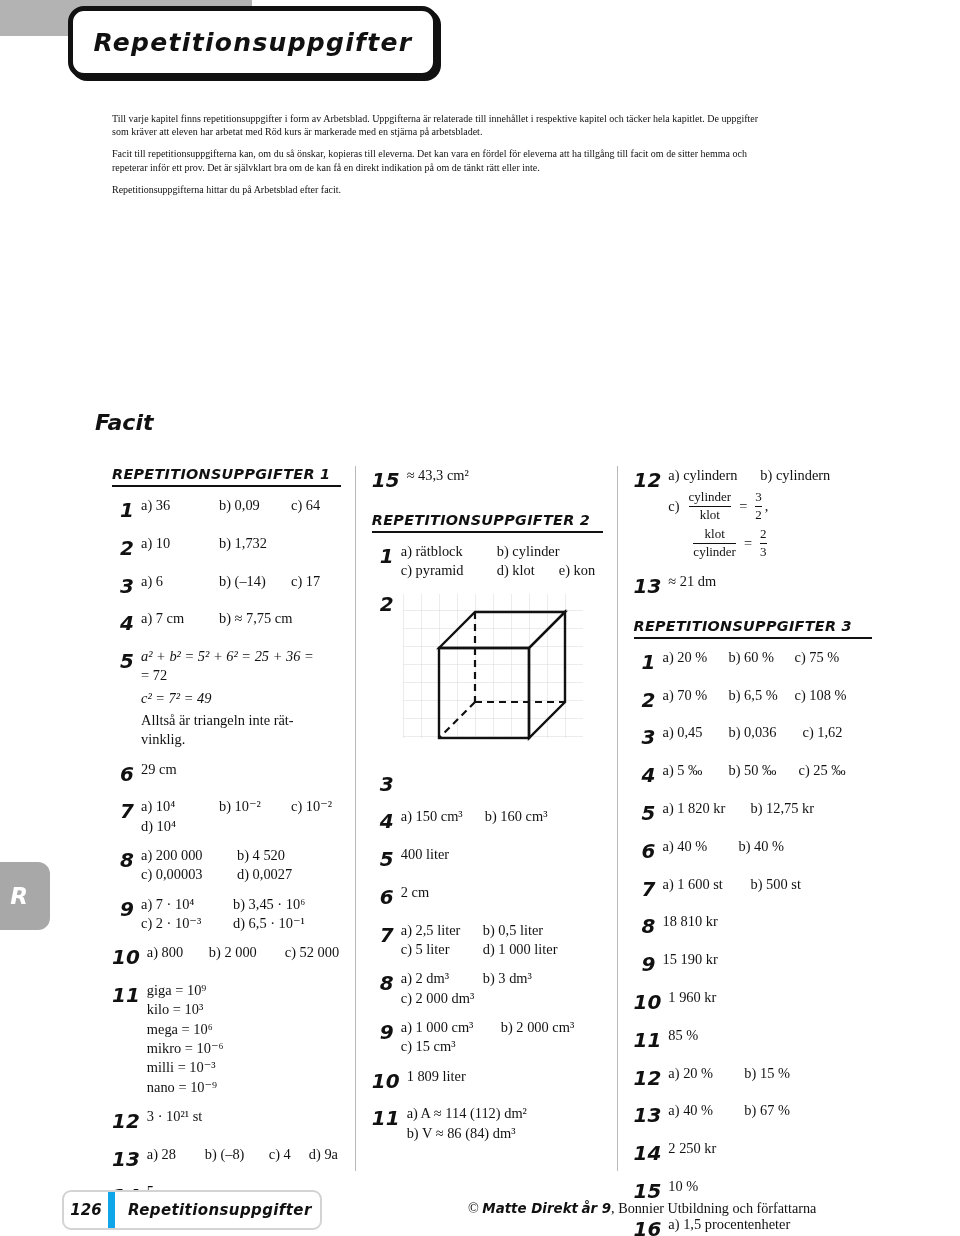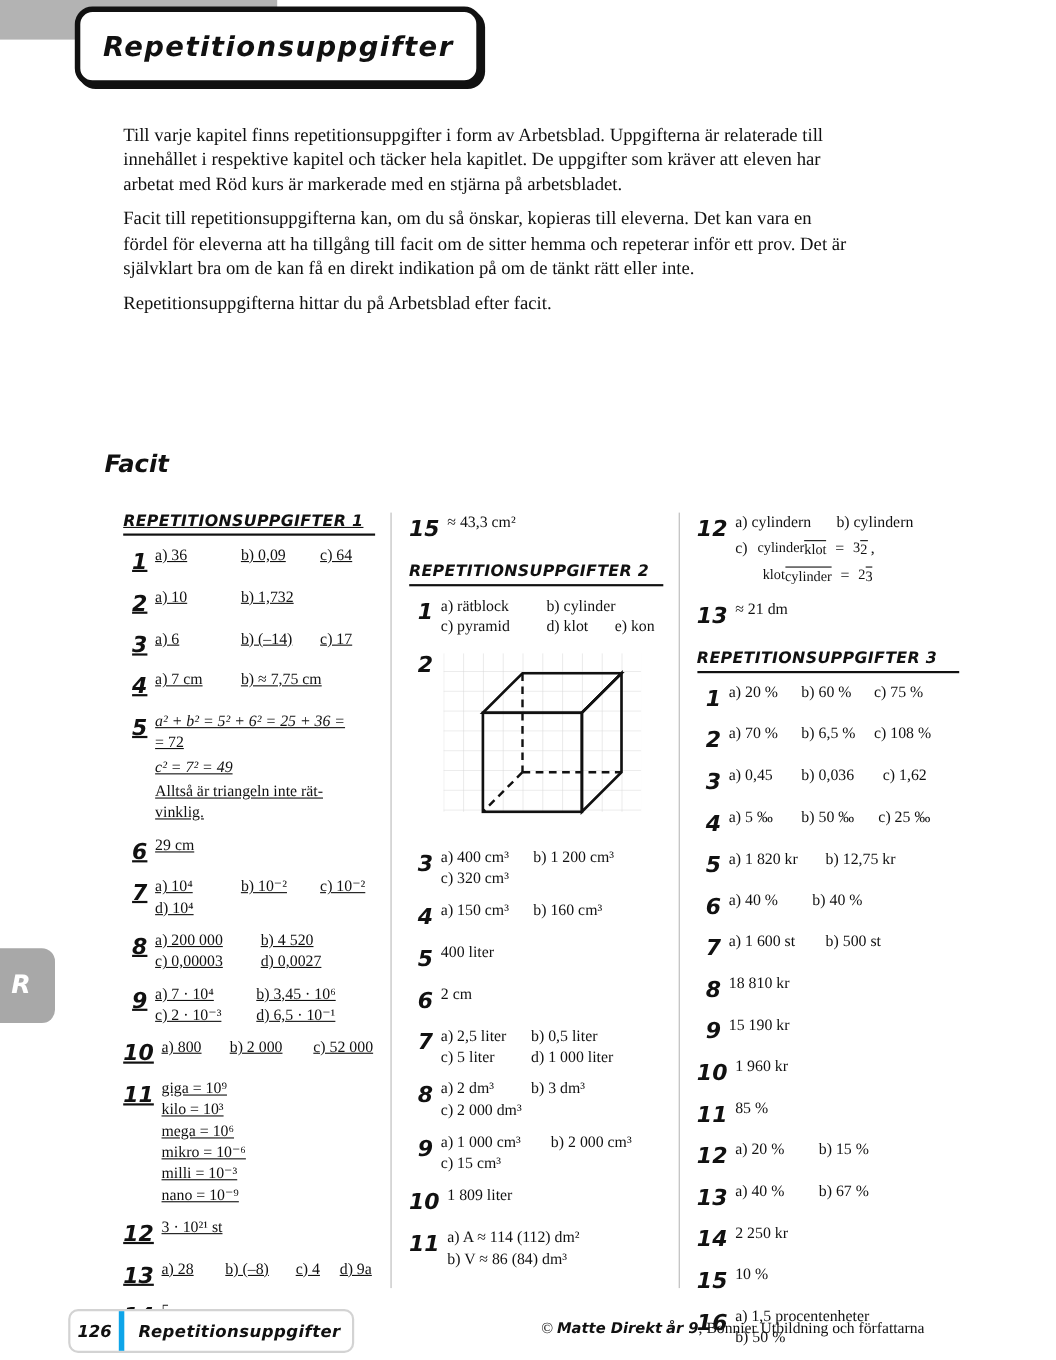--- a/index.html
+++ b/index.html
@@ -26,31 +26,31 @@
     position:absolute;left:-12px;top:862px;width:62px;height:68px;
     background:#a8a8a8;border-radius:0 12px 12px 0;
     display:flex;align-items:center;justify-content:center;
   }
   .r-tab span{
     font-family:"DejaVu Sans","Liberation Sans",sans-serif;
     font-style:italic;font-weight:bold;font-size:23px;color:#fff;
   }
   
   .intro{position:absolute;left:112px;top:112px;width:660px;}
-  .intro p{margin:0 0 9px 0;font-size:17px;line-height:1.32;text-align:left;}
+  .intro p{margin:0 0 9px 0;font-size:10px;line-height:1.32;text-align:left;}
   
   .facit{
     position:absolute;left:95px;top:410px;
     font-family:"DejaVu Sans","Liberation Sans",sans-serif;
     font-style:italic;font-weight:bold;font-size:22px;color:#111;
   }
   
   .cols{position:absolute;left:112px;top:466px;width:760px;height:705px;display:flex;}
   .col{position:relative;}
-  .col.c1{width:236px;padding-right:14px;text-decoration:underline;}
+  .col.c1{width:236px;padding-right:14px;}
   .col.c2{width:238px;padding-left:16px;padding-right:14px;border-left:1px solid #b9b9b9;}
   .col.c3{width:246px;padding-left:16px;border-left:1px solid #b9b9b9;}
 
   .sec-head{
     font-family:"DejaVu Sans","Liberation Sans",sans-serif;
     font-style:italic;font-weight:bold;font-size:14.4px;letter-spacing:.3px;
     color:#111;border-bottom:2.4px solid #111;padding-bottom:3px;margin-bottom:9px;
   }
   .sec-head.gap{margin-top:18px;}
 
@@ -60,49 +60,49 @@
     font-style:italic;font-weight:bold;font-size:20px;
     min-width:22px;text-align:right;margin-right:7px;flex:0 0 auto;padding-top:1px;
   }
   .ans .body{flex:1 1 auto;}
   .ans .body .line{white-space:nowrap;}
   .parts{display:flex;}
   .part{display:inline-block;}
   .it{font-style:italic;}
 
   
-  .frac{display:inline-flex;vertical-align:middle;
+  .frac{display:inline-flex;flex-direction:column;vertical-align:middle;
         text-align:center;margin:0 3px;font-size:13px;line-height:1.15;}
   .frac .den{border-top:1.2px solid #111;padding-top:1px;}
   .frac .num-f{padding-bottom:1px;}
   .eqrow{display:flex;align-items:center;margin-bottom:2px;}
   .eqrow .eq{margin:0 5px;}
 
   
   .cube-wrap{margin:2px 0 10px 2px;}
 
   
   .footer-pill{
     position:absolute;left:62px;top:1190px;width:256px;height:36px;
     border:2px solid #d3d3d3;border-radius:9px;background:#fff;
     display:flex;align-items:center;
   }
   .footer-pill .pg{
     width:44px;height:100%;display:flex;align-items:center;justify-content:center;
     font-family:"DejaVu Sans","Liberation Sans",sans-serif;
     font-style:italic;font-weight:bold;font-size:15px;color:#111;
-    border-right:5px solid #0ea5e9;
+    border-right:7px solid #0ea5e9;
   }
   .footer-pill .fname{
     padding-left:13px;
     font-family:"DejaVu Sans","Liberation Sans",sans-serif;
     font-style:italic;font-weight:bold;font-size:15px;letter-spacing:.4px;color:#111;
   }
   .copyright{
-    position:absolute;left:492px;top:1200px;font-size:14.2px;color:#111;
+    position:absolute;left:468px;top:1200px;font-size:14.2px;color:#111;
   }
   .copyright .brandit{font-family:"DejaVu Sans","Liberation Sans",sans-serif;
     font-style:italic;font-weight:bold;font-size:13.4px;}
 </style>
 </head>
 <body>
 
 <div class="top-band"></div>
 
 <div class="title-pill">
@@ -323,27 +323,20 @@
             <line x1="72" y1="20" x2="72" y2="110" stroke="#111" stroke-width="2.2" stroke-dasharray="7,5"></line>
             <line x1="72" y1="110" x2="162" y2="110" stroke="#111" stroke-width="2.2" stroke-dasharray="7,5"></line>
             <line x1="72" y1="110" x2="36" y2="146" stroke="#111" stroke-width="2.2" stroke-dasharray="7,5"></line>
           </svg>
         </div>
       </div>
     </div>
 
     <div class="ans">
       <div class="num">3</div>
-      <div class="body">
-        <div class="line parts">
-          <span class="part" style="width:84px">a) 400 cm³</span>
-          <span class="part">b) 1 200 cm³</span>
-        </div>
-        <div class="line">c) 320 cm³</div>
-      </div>
     </div>
 
     <div class="ans">
       <div class="num">4</div>
       <div class="body">
           <div class="line parts">
         <span class="part" style="width:84px">a) 150 cm³</span>
         <span class="part">b) 160 cm³</span>
       </div>
         </div>

